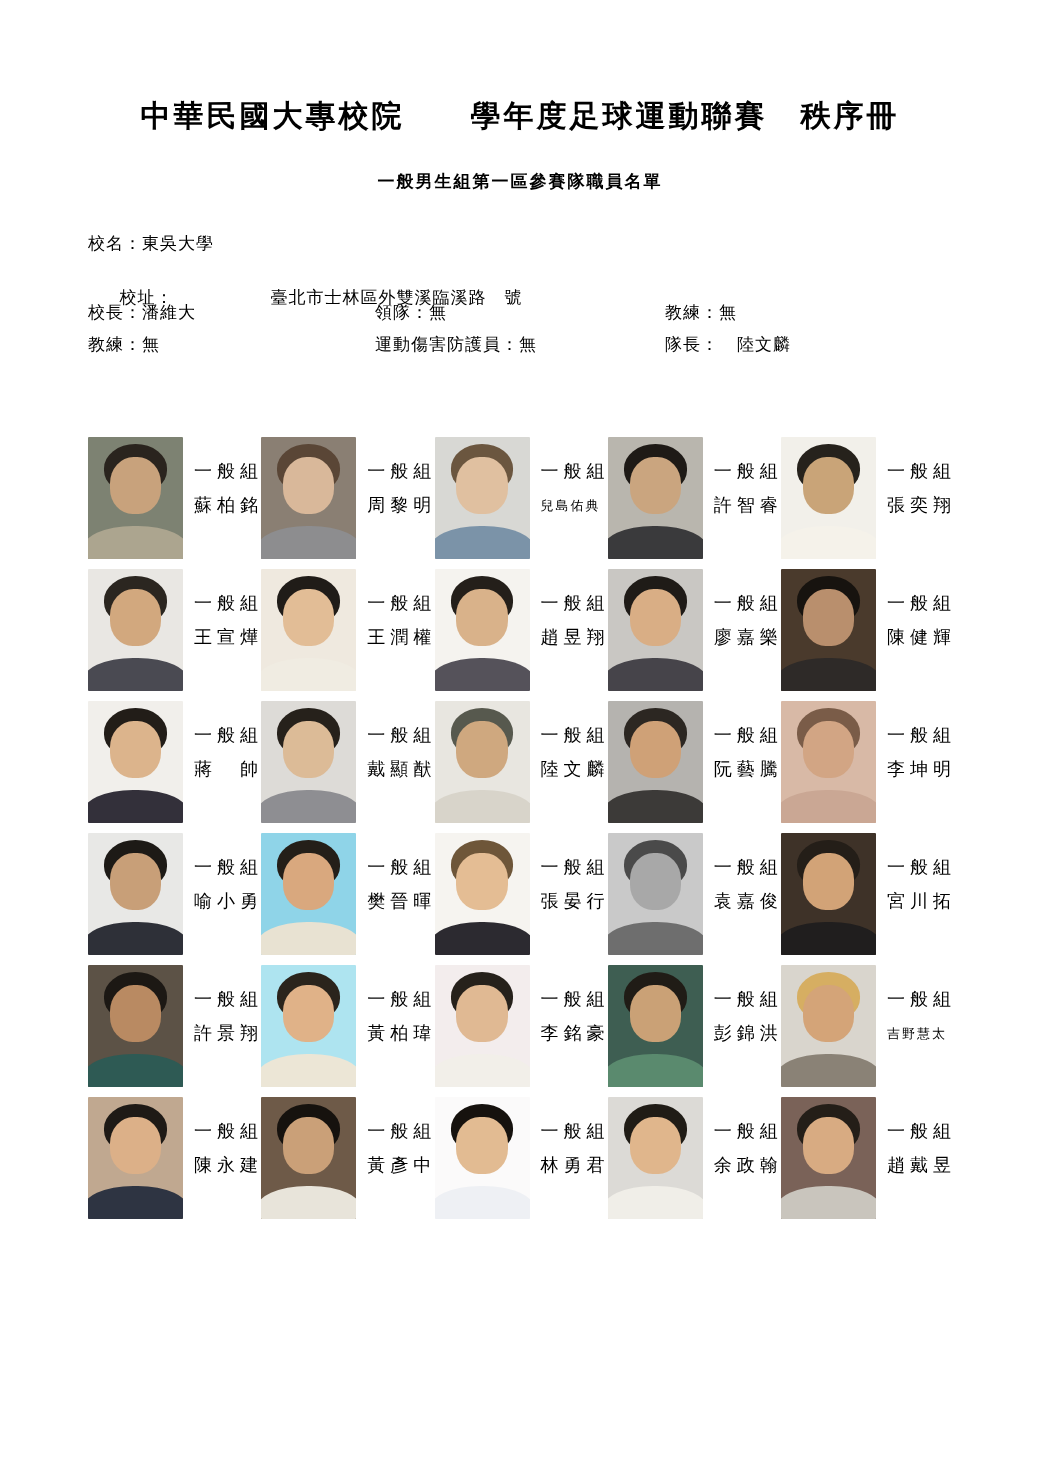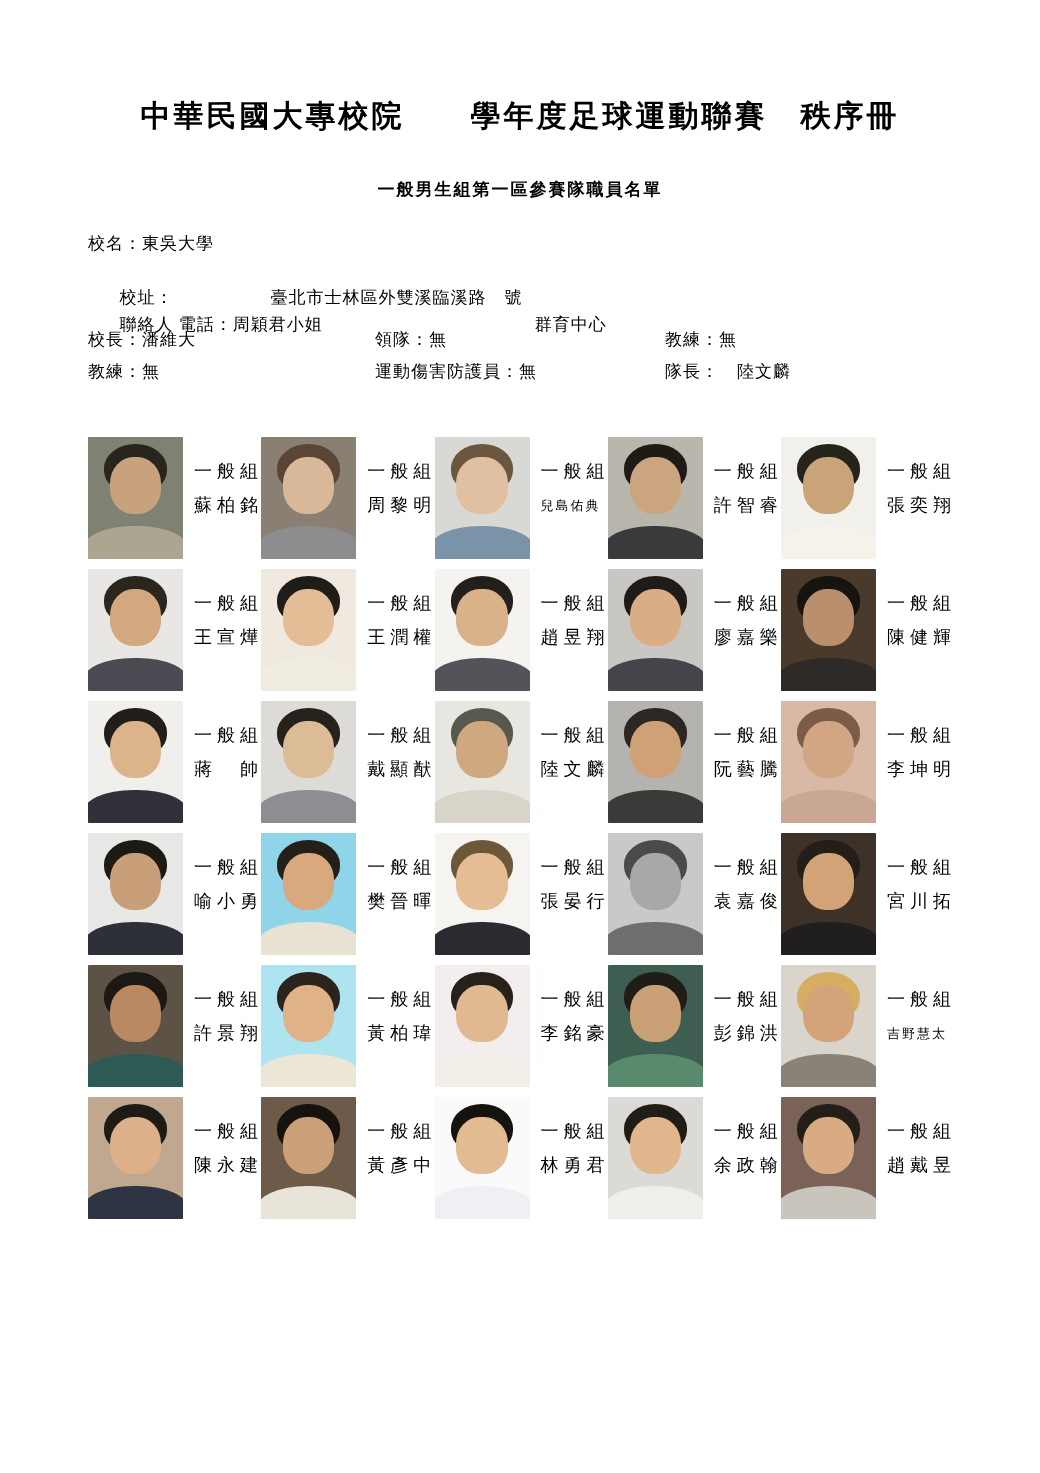--- a/index.html
+++ b/index.html
@@ -12,21 +12,21 @@
     color:#000;
     overflow:hidden;
   }
   .title{
     position:absolute;top:96px;left:0;right:0;
     margin:0;text-align:center;
     font-size:30px;font-weight:bold;letter-spacing:3px;
   }
   .subtitle{
     position:absolute;top:170px;left:0;right:0;
-    margin:8px;text-align:center;
+    margin:0;text-align:center;
     font-size:17px;font-weight:bold;letter-spacing:2px;
   }
   .info{
     position:absolute;left:88px;right:88px;top:230px;
     font-size:17px;letter-spacing:1px;
   }
   .info .line{height:27px;line-height:27px;white-space:pre;}
   .bold{font-weight:normal;}
   .addr-val{margin-left:97px;}
   .contact-extra{margin-left:212px;}
@@ -66,23 +66,20 @@
   <h1 class="title">中華民國大專校院　　學年度足球運動聯賽　秩序冊</h1>
   <h2 class="subtitle">一般男生組第一區參賽隊職員名單</h2>
 
   <div class="info">
     <div class="line bold">校名：東吳大學</div>
 
     <div class="line">
       <span>校址：</span><span class="addr-val">臺北市士林區外雙溪臨溪路　號</span>
     </div>
 
-    <div class="line">
-      <span>聯絡人 電話：</span><span>周穎君小姐</span><span class="contact-extra">群育中心</span>
-    </div>
 
     <div class="staff">
       <span>校長：潘維大</span>
       <span>領隊：無</span>
 
       <span>教練：無</span>
       <span>教練：無</span>
 
       <span>運動傷害防護員：無</span>
       <span>隊長：　陸文麟</span>

